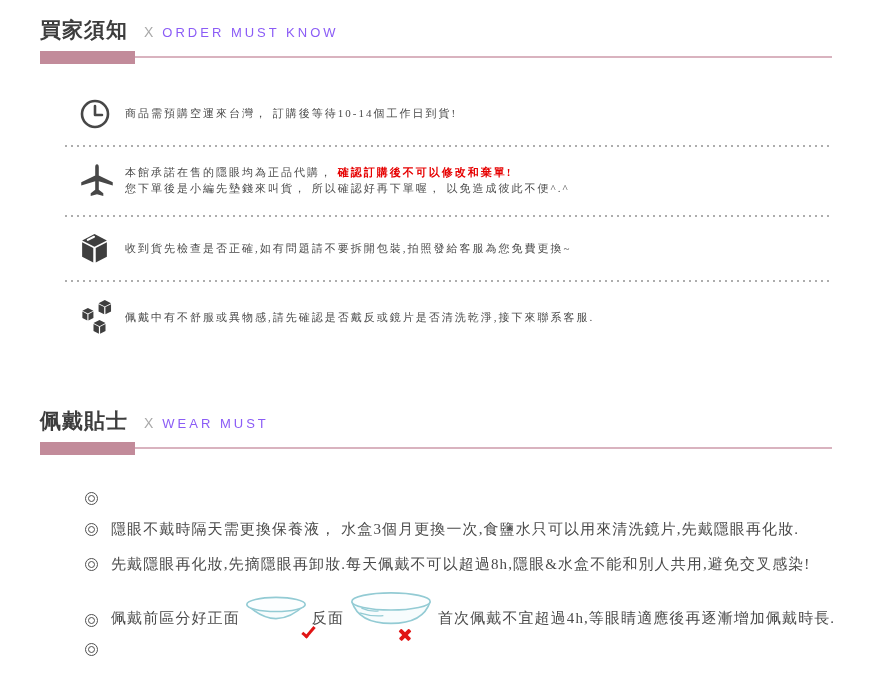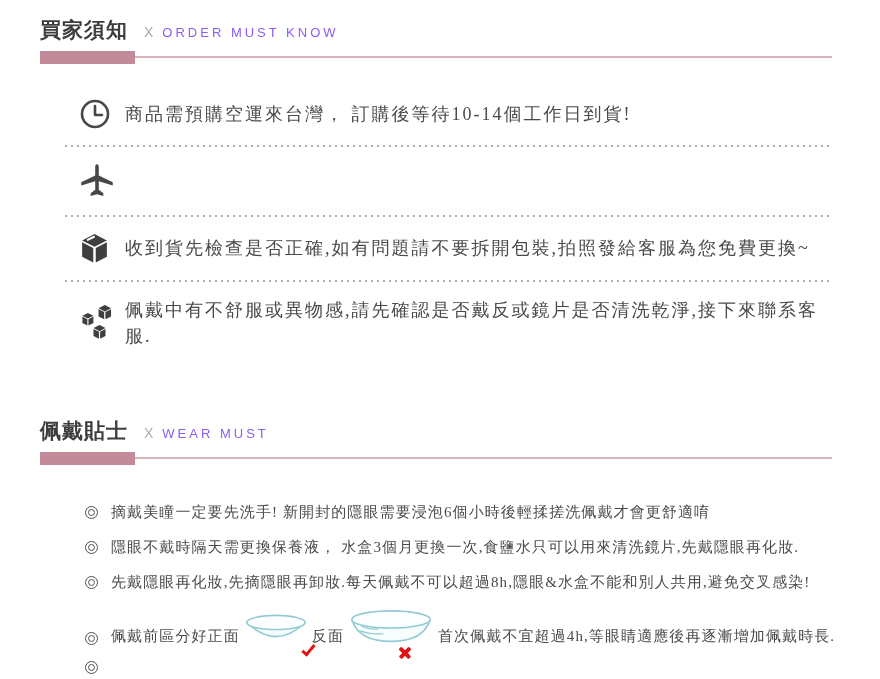--- a/index.html
+++ b/index.html
@@ -29,21 +29,21 @@
     font-family:"Liberation Sans","DejaVu Sans",sans-serif;
     font-size:13px; color:#8b5cf6; letter-spacing:3px;
   }
   .bar-wrap { position:relative; margin:6px 8px 0 0; height:13px; }
   .bar { position:absolute; left:0; top:0; width:95px; height:13px; background:#c28b9a; }
   .bar-line { position:absolute; left:95px; right:0; top:5px; height:2px; background:#d9b3bf; }
   
   .notices { margin:34px 8px 0 65px; }
   .notice { display:flex; align-items:center; padding-left:14px; }
   .notice-icon { flex:none; width:46px; display:flex; align-items:center; }
-  .notice-text { font-size:18px; letter-spacing:2px; line-height:1.45; color:#4a4a4a; }
+  .notice-text { font-size:11px; letter-spacing:2px; line-height:1.45; color:#4a4a4a; }
   .red { color:#e60000; font-weight:bold; }
   .dotsep {
     height:2px; margin:15px 0;
     background-image:repeating-linear-gradient(to right,#adadad 0 2px,transparent 2px 6px);
   }
   
   .tips { margin:37px 12px 0 85px; }
   .tip { display:flex; align-items:center; margin-bottom:14px; white-space:nowrap; }
   .tip-text { font-size:15px; letter-spacing:1.1px; line-height:21px; color:#4a4a4a; }
   .bullseye {
@@ -102,20 +102,24 @@
       <span class="notice-text">商品需預購空運來台灣， 訂購後等待10-14個工作日到貨!</span>
     </div>
 
     <div class="dotsep"></div>
 
     <div class="notice">
       <span class="notice-icon">
         <svg width="36" height="38" viewBox="0 0 32 32">
           <path d="M16 1.2 C17.1 1.2 17.6 2.4 17.6 3.8 L17.6 11 L30 17 L30 20 L17.6 16.2 L17.6 23.8 L21.6 26.9 L21.6 29.4 L16 27.8 L10.4 29.4 L10.4 26.9 L14.4 23.8 L14.4 16.2 L2 20 L2 17 L14.4 11 L14.4 3.8 C14.4 2.4 14.9 1.2 16 1.2 Z" fill="#474747"></path>
         </svg>
+      </span>
+      <span class="notice-text">
+        <span><span>本館承諾在售的隱眼均為正品代購， </span><span class="red">確認訂購後不可以修改和棄單!</span></span><br>
+        <span>您下單後是小編先墊錢來叫貨， 所以確認好再下單喔， 以免造成彼此不便^.^</span>
       </span>
     </div>
 
     <div class="dotsep"></div>
 
     <div class="notice">
       <span class="notice-icon">
         <svg width="31" height="33" viewBox="0 0 30 32">
           <path d="M15 2 L27 8.2 L15 14.4 L3 8.2 Z" fill="#3f3f3f"></path>
           <path d="M3 10 L13.8 15.6 L13.8 29.5 L3 23.9 Z" fill="#3f3f3f"></path>
@@ -156,21 +160,20 @@
     <div class="bar-wrap">
       <span class="bar"></span>
       <span class="bar-line"></span>
     </div>
   </div>
 
   <div class="tips">
 
     <div class="tip">
       <span class="bullseye"></span>
-      <span class="tip-text">摘戴美瞳一定要先洗手! 新開封的隱眼需要浸泡6個小時後輕揉搓洗佩戴才會更舒適唷</span>
     </div>
 
     <div class="tip">
       <span class="bullseye"></span>
       <span class="tip-text">隱眼不戴時隔天需更換保養液， 水盒3個月更換一次,食鹽水只可以用來清洗鏡片,先戴隱眼再化妝.</span>
     </div>
 
     <div class="tip">
       <span class="bullseye"></span>
       <span class="tip-text">先戴隱眼再化妝,先摘隱眼再卸妝.每天佩戴不可以超過8h,隱眼&amp;水盒不能和別人共用,避免交叉感染!</span>

